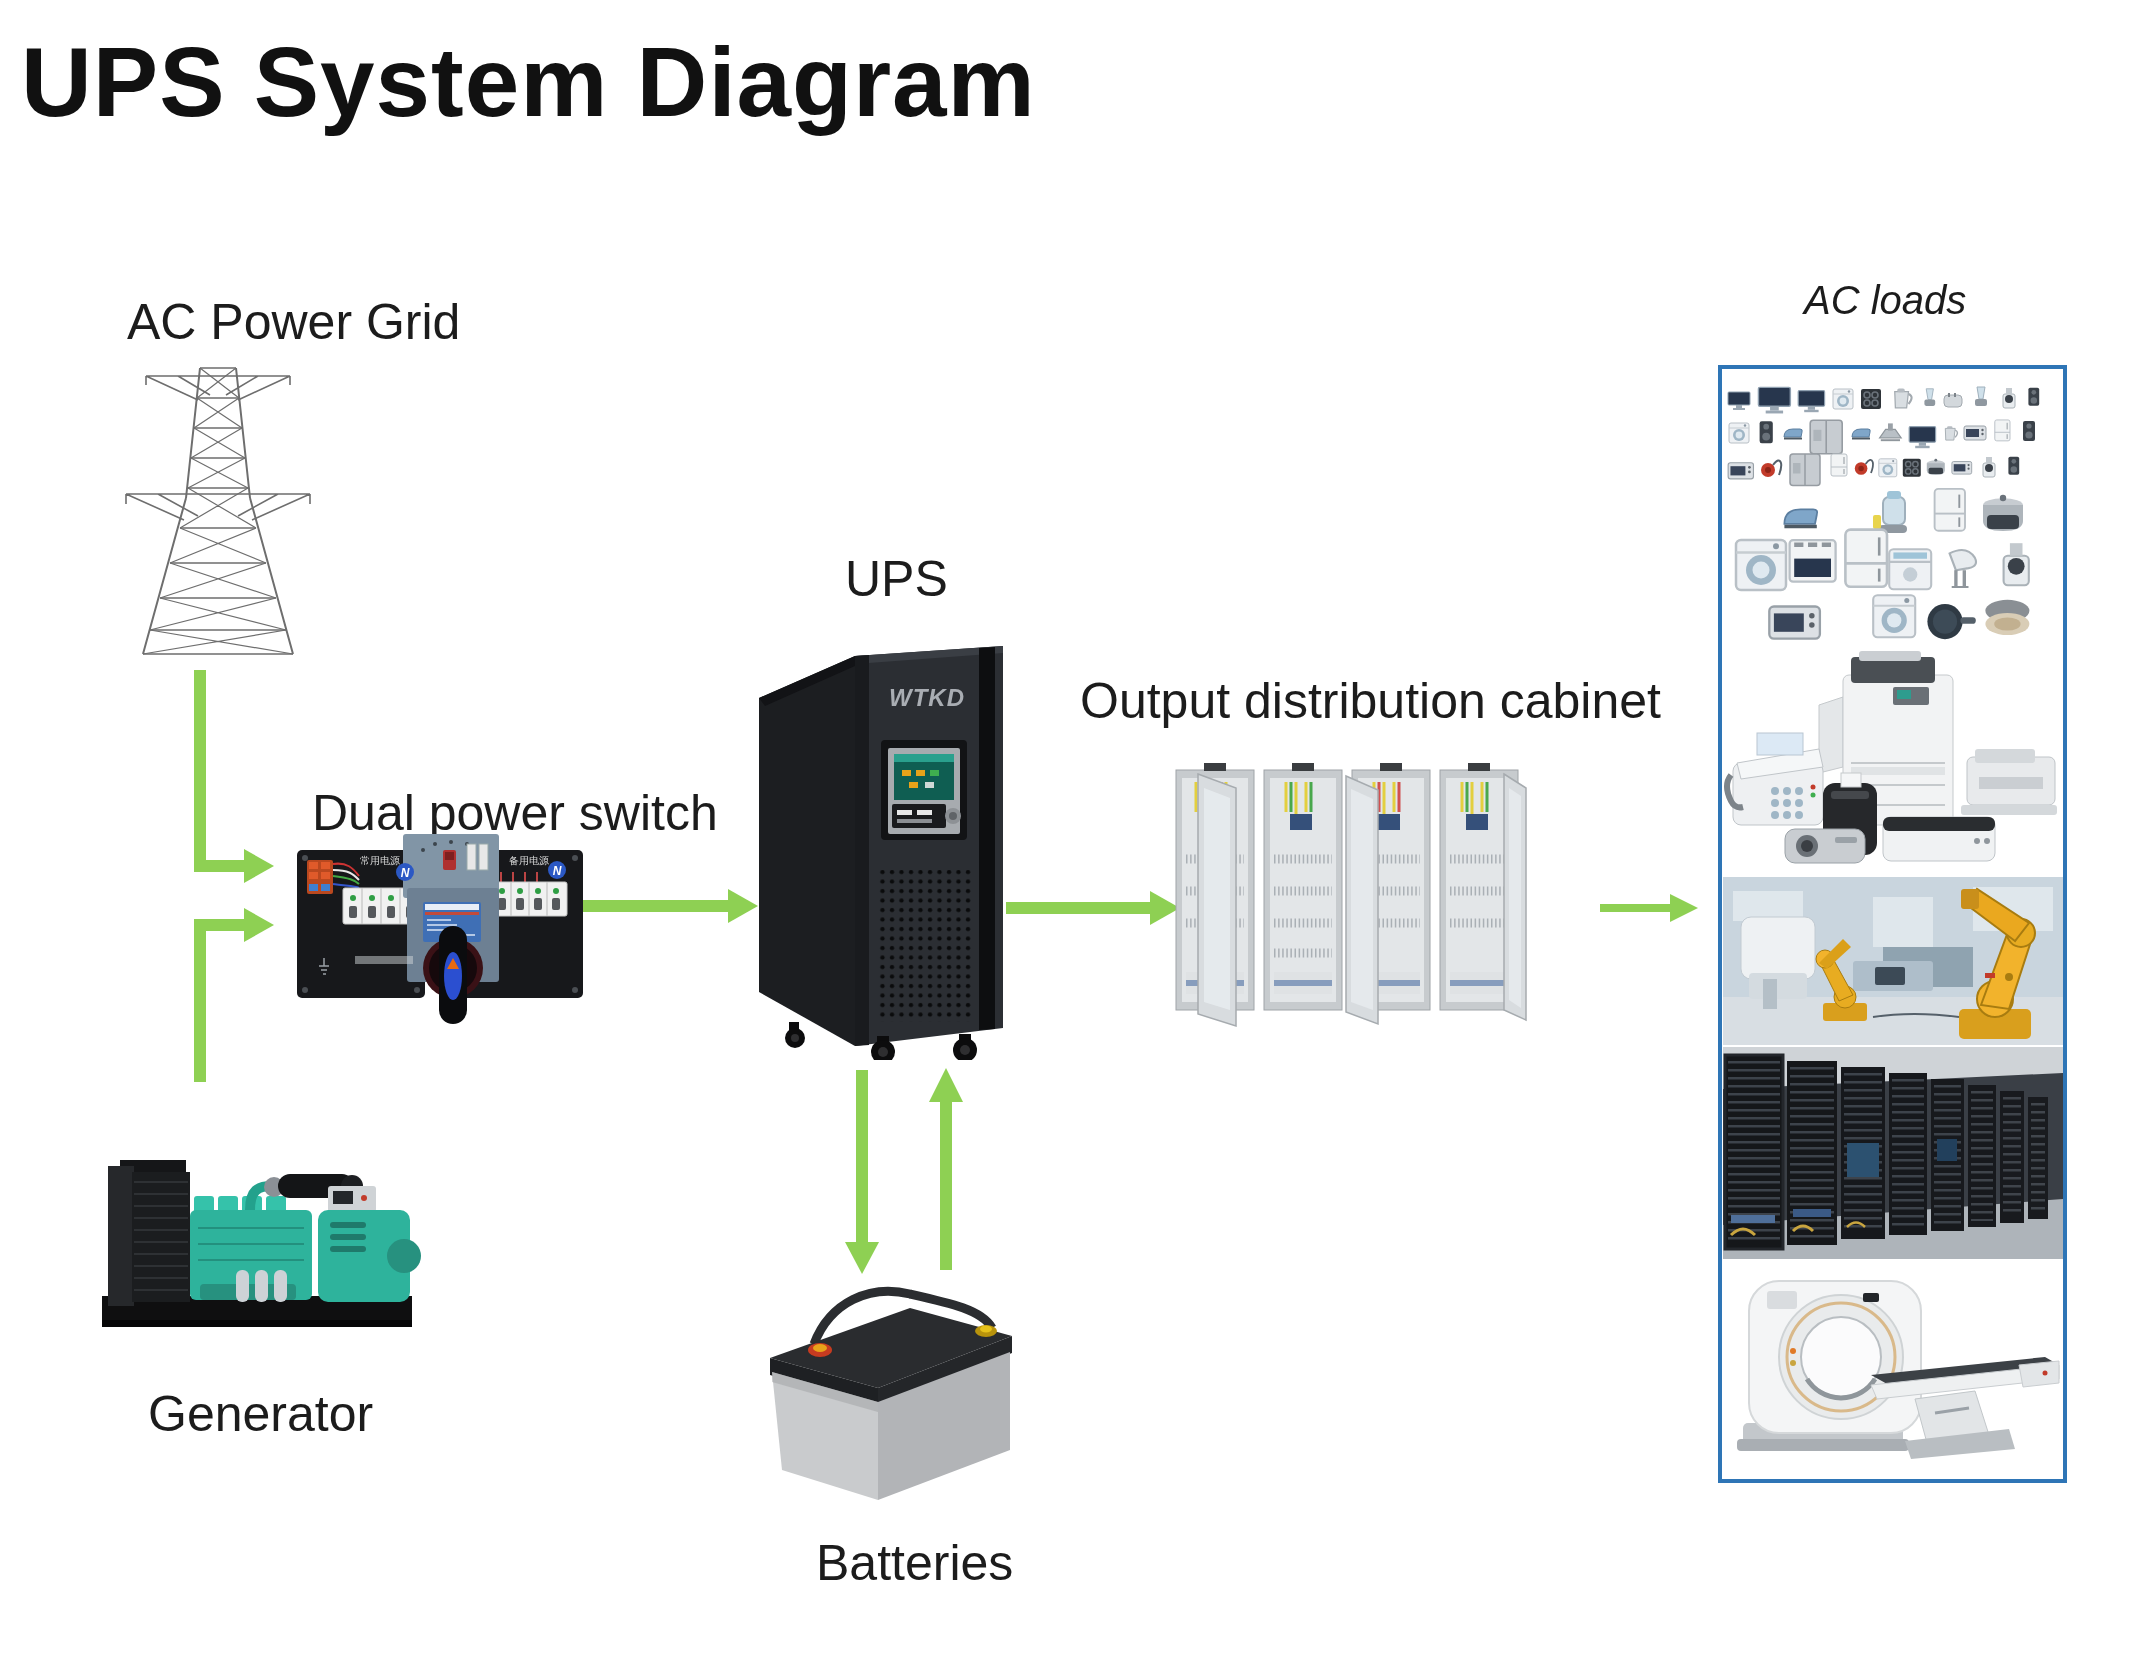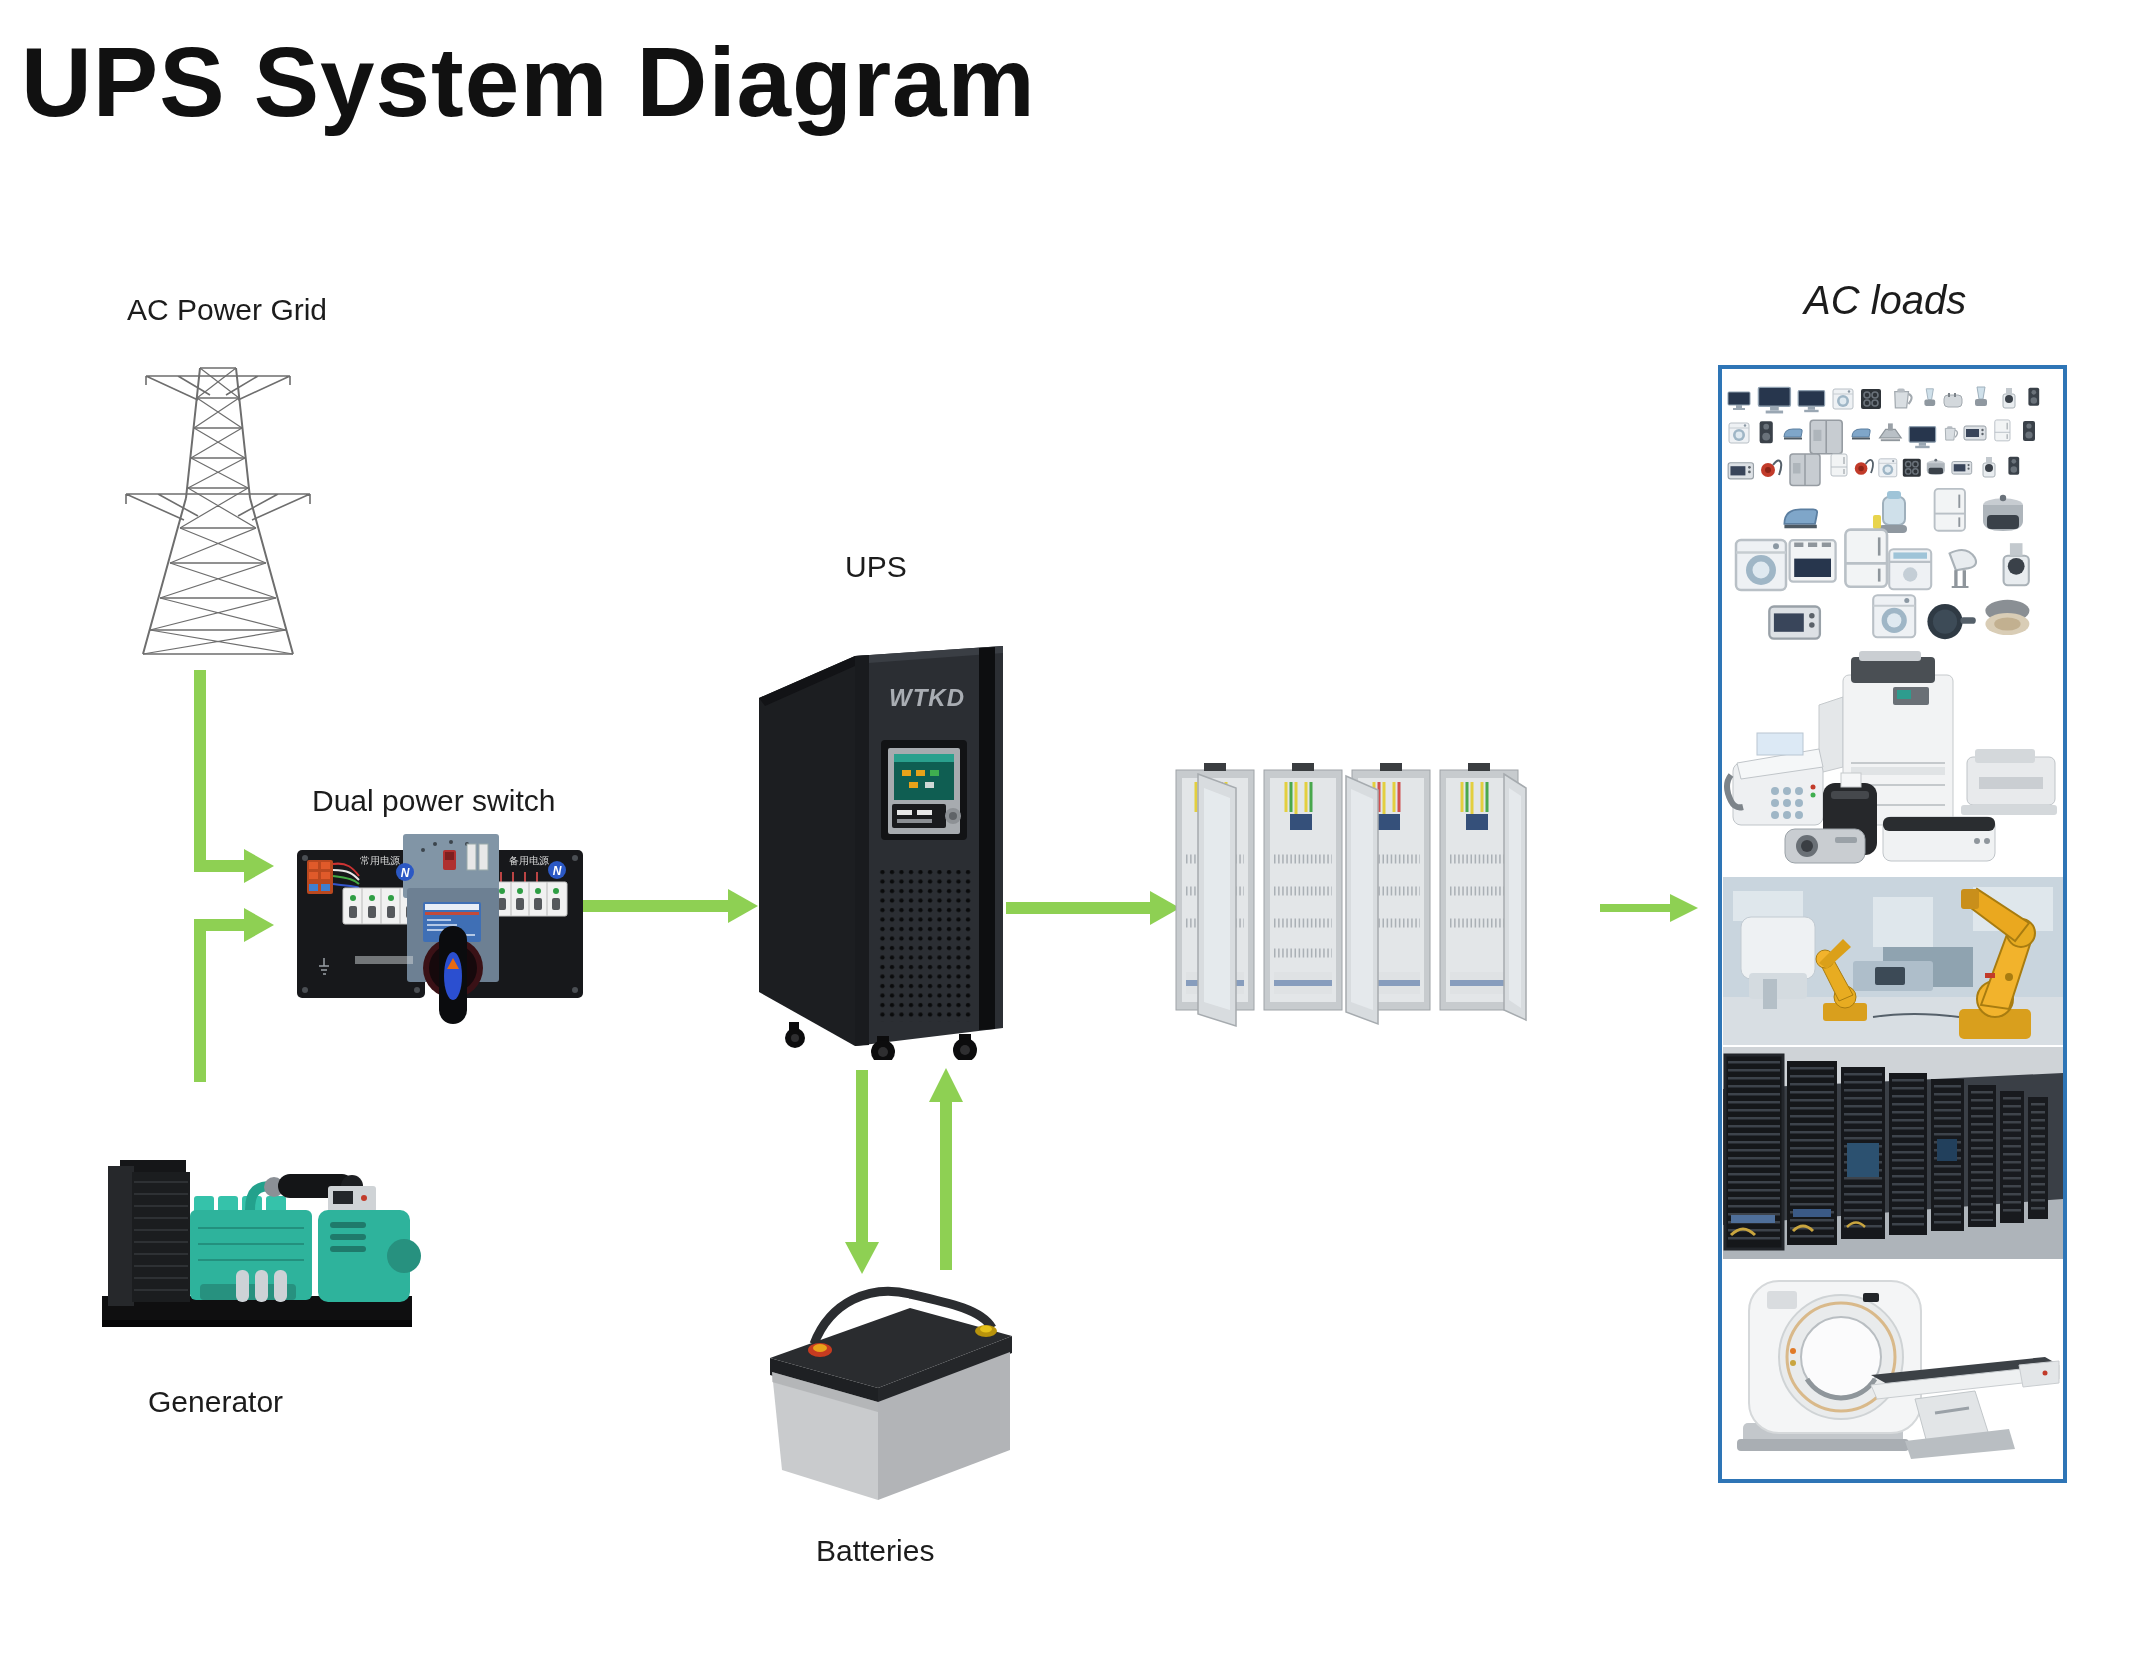--- a/index.html
+++ b/index.html
@@ -1,20 +1,20 @@
 <!DOCTYPE html>
 <html><head>
 <meta charset="utf-8">
 <style>
   html,body{margin:0;padding:0;background:#ffffff;}
   .canvas{position:relative;width:2147px;height:1653px;background:#ffffff;overflow:hidden;
           font-family:"Liberation Sans", sans-serif;color:#161616;}
   .abs{position:absolute;}
   #title{left:0;top:26px;width:2147px;font-size:98px;font-weight:700;letter-spacing:1px;color:#111;margin-left:21px;}
-  .lbl{font-size:30px;font-weight:400;color:#1c1c1c;white-space:nowrap;}
+  .lbl{font-size:50px;font-weight:400;color:#1c1c1c;white-space:nowrap;}
   #lbl-grid{left:127px;top:293px;}
   #lbl-switch{left:312px;top:784px;}
   #lbl-ups{left:845px;top:550px;}
   #lbl-cabinet{left:1080px;top:672px;}
   #lbl-generator{left:148px;top:1385px;}
   #lbl-batteries{left:816px;top:1534px;}
   #lbl-loads{left:1804px;top:278px;font-size:40px;font-style:italic;}
   #loads-box{left:1718px;top:365px;width:349px;height:1118px;border:4px solid #2e75b6;background:#ffffff;box-sizing:border-box;}
   .loadimg{display:block;margin:0 auto;}
   svg{display:block;}
@@ -22,20 +22,21 @@
 </head>
 <body>
 
 <div class="canvas">
 
   <div id="title" class="abs">UPS System Diagram</div>
 
   <div id="lbl-grid" class="abs lbl">AC Power Grid</div>
   <div id="lbl-switch" class="abs lbl">Dual power switch</div>
   <div id="lbl-ups" class="abs lbl">UPS</div>
+  <div id="lbl-cabinet" class="abs lbl">Output distribution cabinet</div>
   <div id="lbl-generator" class="abs lbl">Generator</div>
   <div id="lbl-batteries" class="abs lbl">Batteries</div>
   <div id="lbl-loads" class="abs lbl">AC loads</div>
 
   <svg class="abs" style="left:0;top:0" width="2147" height="1653" viewBox="0 0 2147 1653">
     <g stroke="#8ed053" fill="none" stroke-width="12">
       <path d="M200,670 V866 H244"></path>
       <path d="M200,1082 V925 H244"></path>
       <line x1="582" y1="906" x2="730" y2="906"></line>
       <line x1="1006" y1="908" x2="1152" y2="908"></line>

